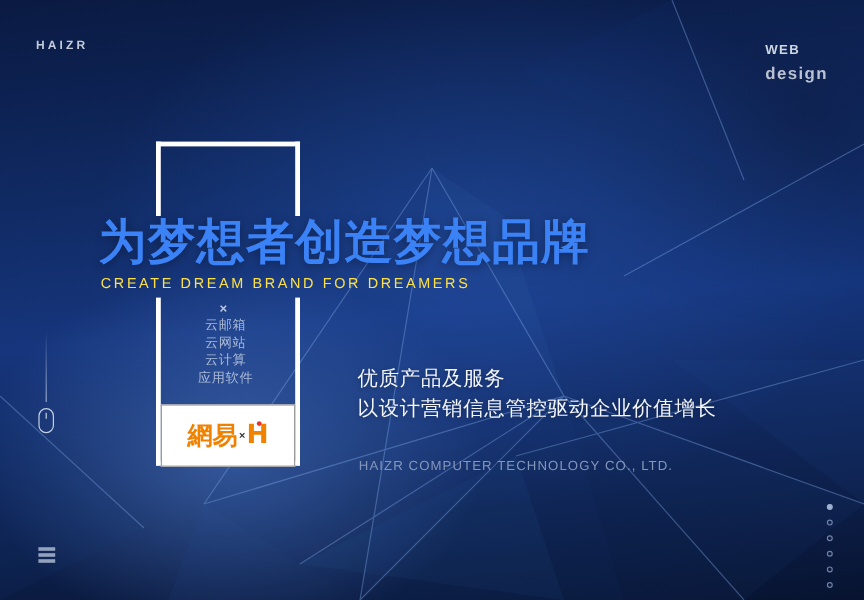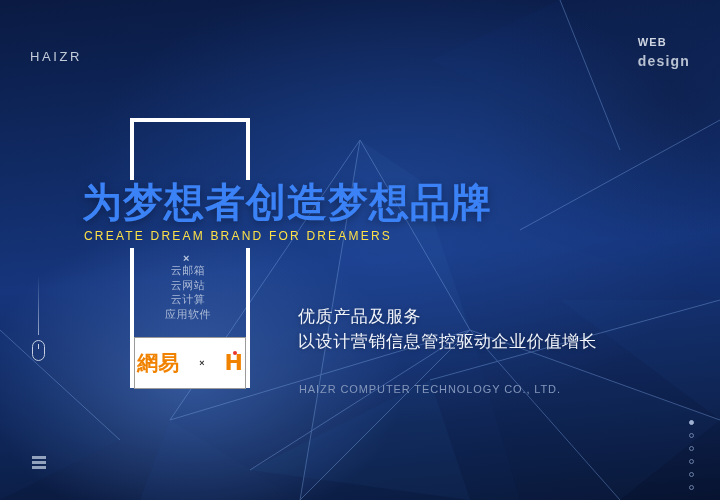--- a/index.html
+++ b/index.html
@@ -30,23 +30,22 @@
     background:
       radial-gradient(ellipse 300px 220px at 27% 76%, rgba(84,130,210,.55) 0%, rgba(84,130,210,0) 70%),
       radial-gradient(ellipse 460px 320px at 55% 40%, rgba(40,86,176,.45) 0%, rgba(40,86,176,0) 70%),
       radial-gradient(ellipse 260px 200px at 92% 20%, rgba(14,32,76,.75) 0%, rgba(14,32,76,0) 70%);
   }
   #poly{ position:absolute; inset:0; }
 
   
   .logo{
     position:absolute; left:30px; top:33px;
-    font-size:13px; font-weight:normal; letter-spacing:2.6px;
+    font-size:10px; font-weight:bold; letter-spacing:2.6px;
     color:#c3cbda;
-    margin-top:16px;
   }
   .webdesign{
     position:absolute; right:30px; top:34px;
     text-align:left; line-height:1.5;
   }
   .webdesign .wd1{ font-size:11px; font-weight:bold; letter-spacing:1.2px; color:#cfd6e2; }
   .webdesign .wd2{ font-size:14px; font-weight:bold; letter-spacing:1.2px; color:#b9c2d2; }
 
   
   .frame-top{
@@ -90,21 +89,21 @@
     letter-spacing:.5px;
   }
 
   
   .logobox{
     position:absolute; left:134px; top:337px;
     width:112px; height:52px;
     background:#ffffff;
     border:1px solid #9a9a9a;
     display:flex; align-items:center; justify-content:center;
-    gap:20px;
+    gap:1px;
   }
   .netease{
     font-size:21px; font-weight:bold; color:#f08200;
     font-family:"DejaVu Sans","Liberation Sans",sans-serif;
     letter-spacing:0px; line-height:1;
   }
   .xsep{ font-size:9px; color:#333; font-weight:bold; }
   .hmark{
     position:relative;
     font-size:22px; font-weight:bold; color:#f08200;

